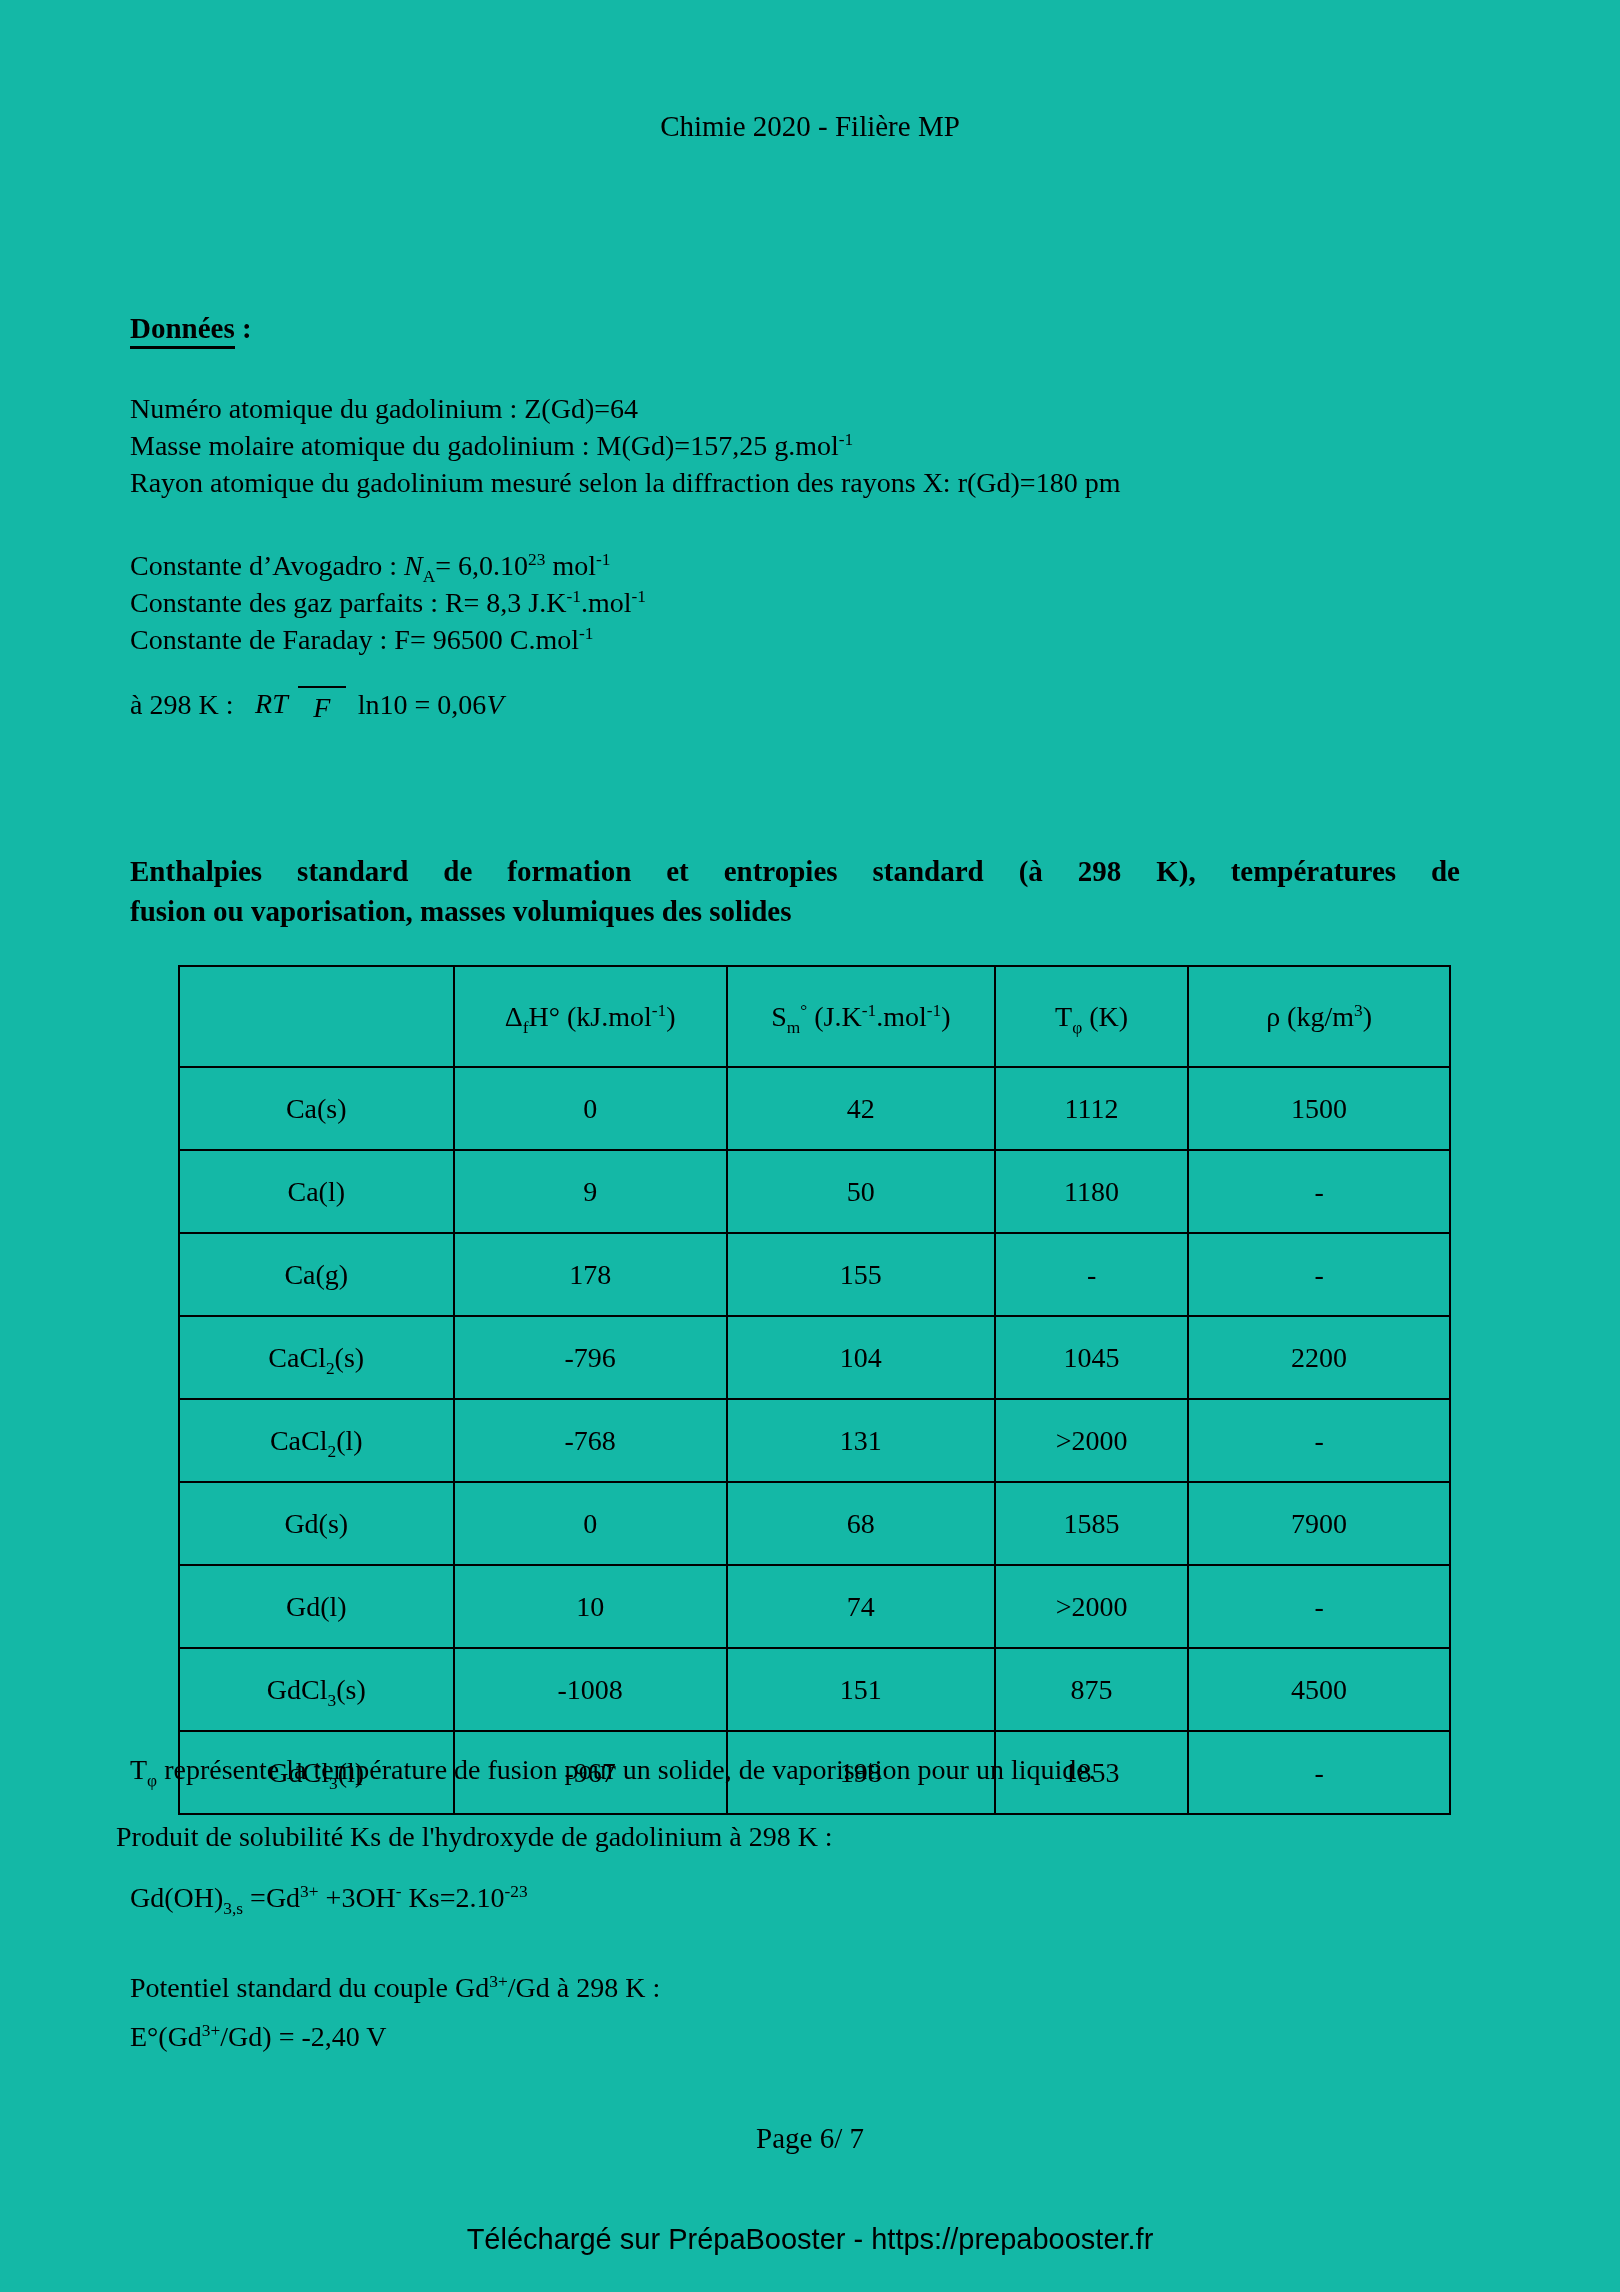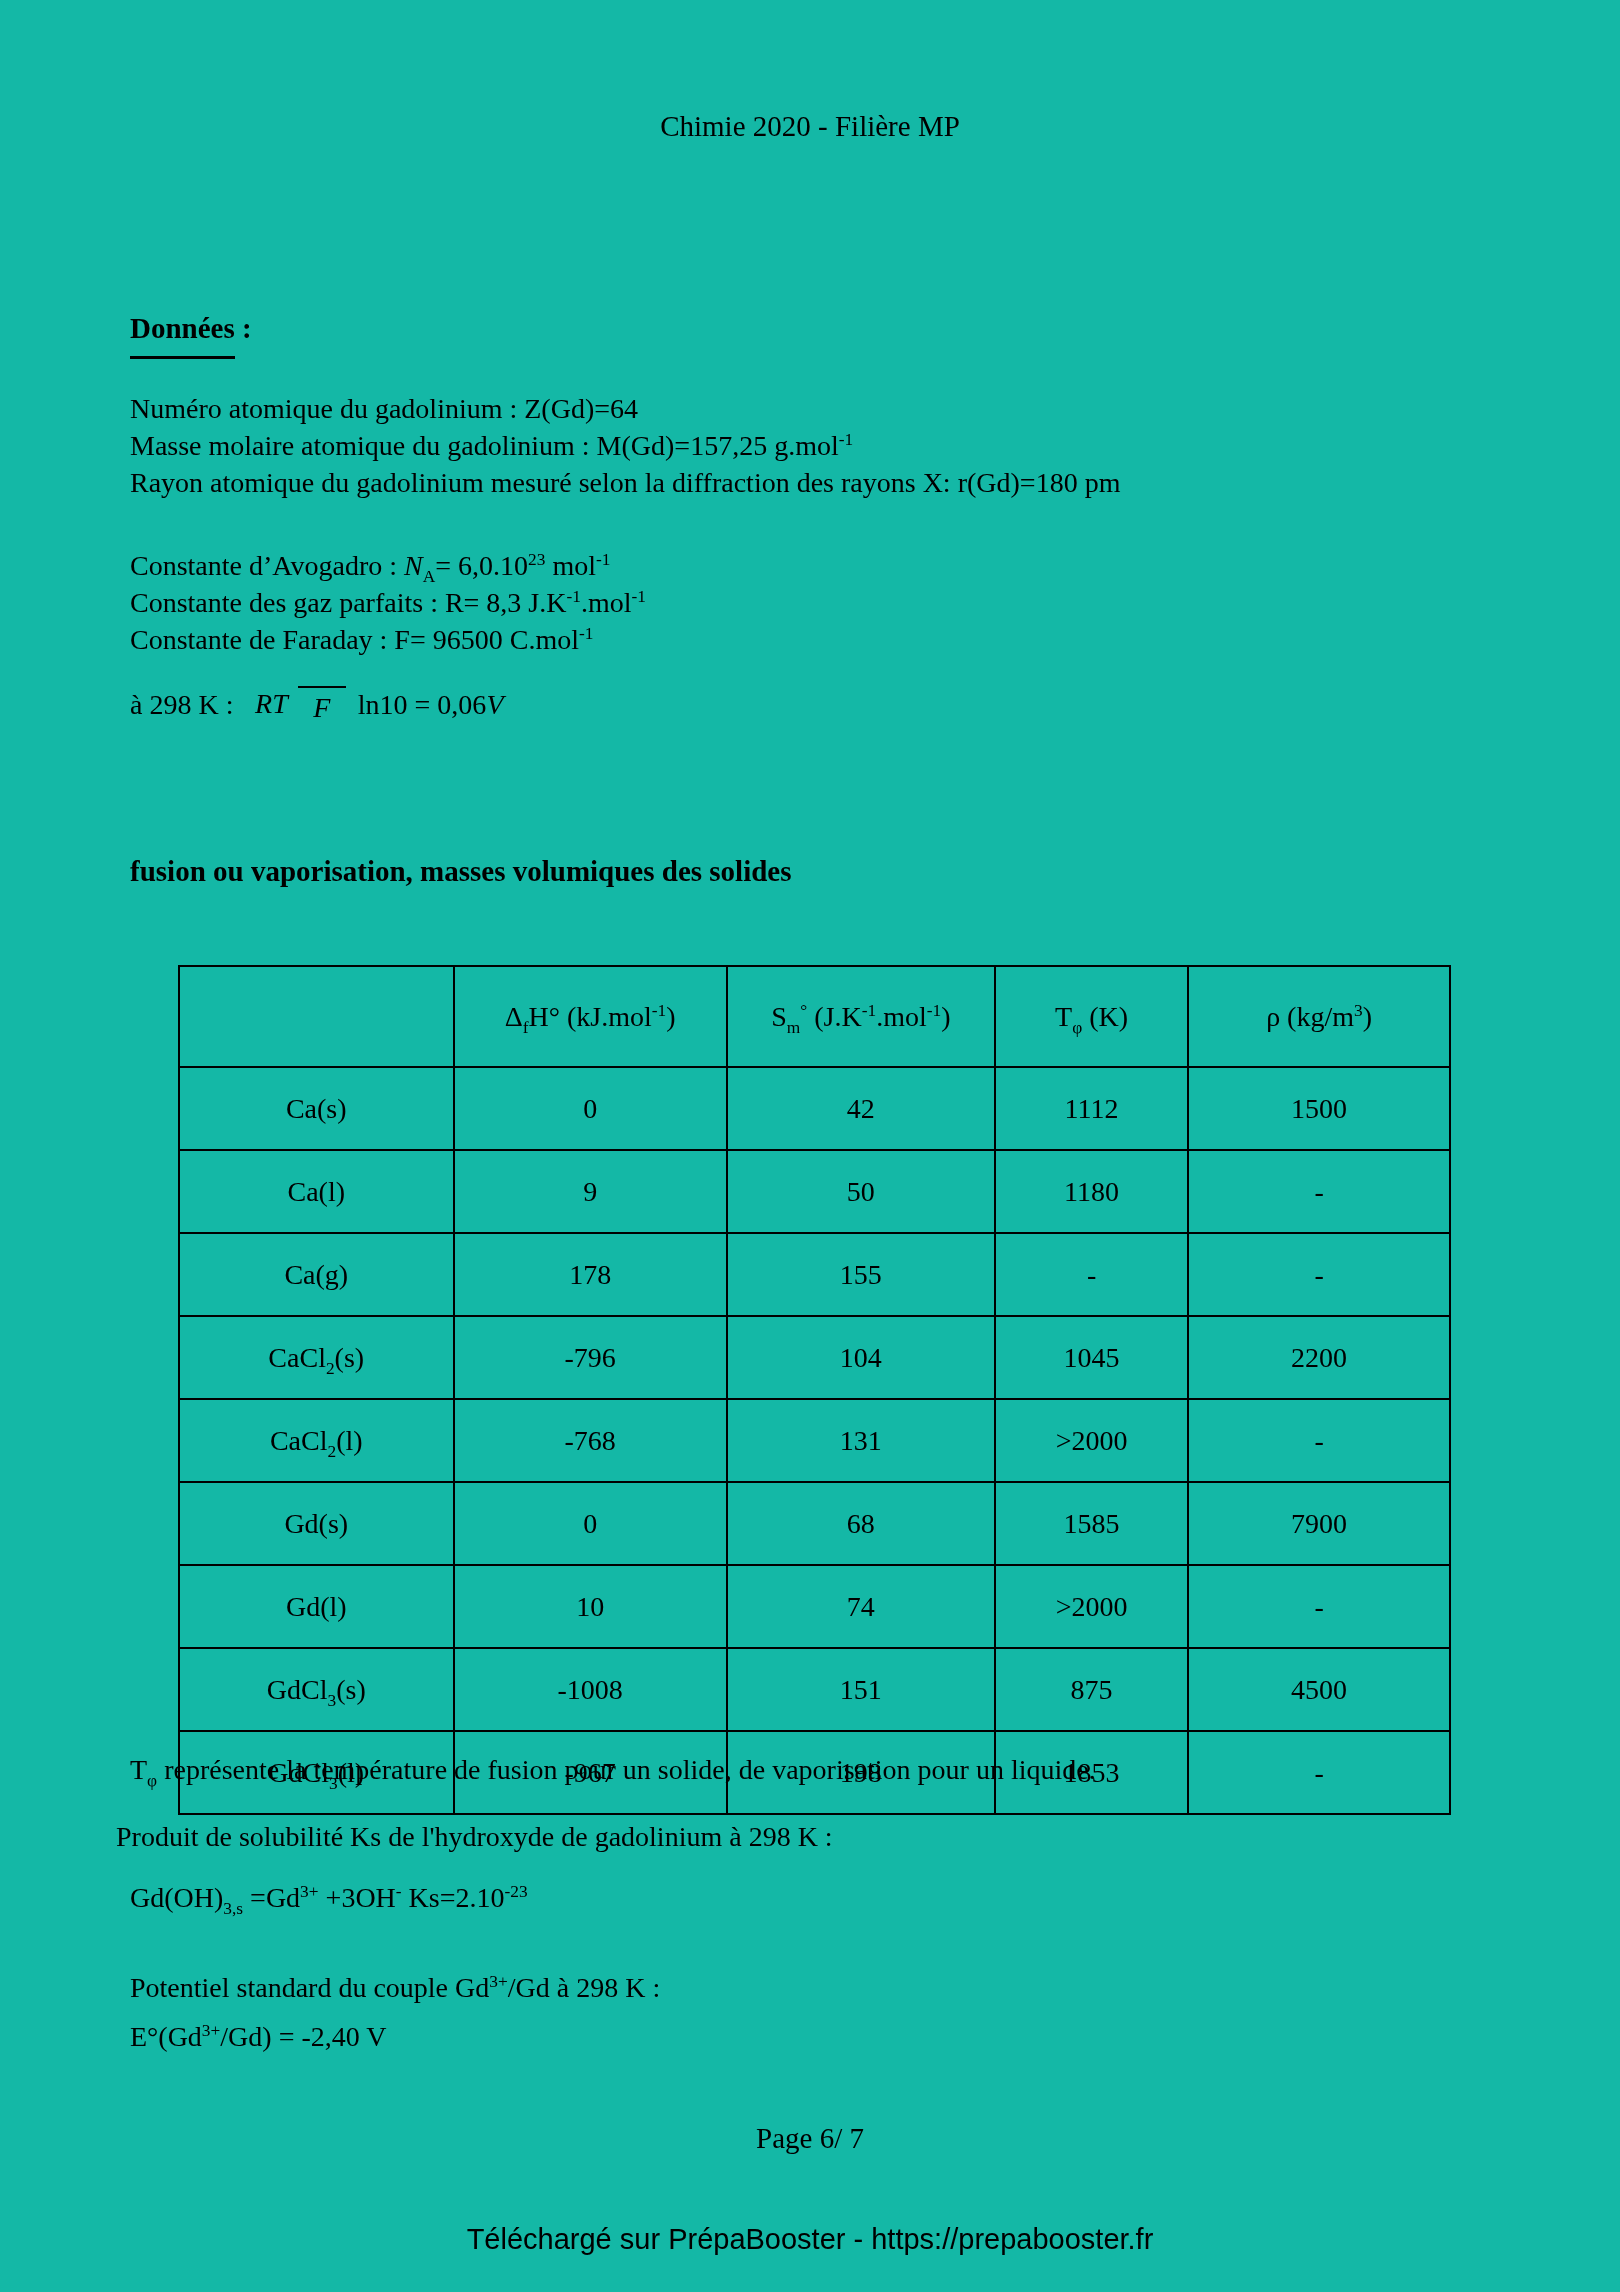--- a/index.html
+++ b/index.html
@@ -5,21 +5,21 @@
   html,body{margin:0;padding:0;background:#888;}
   .page{
     width:1620px;height:2293px;position:relative;margin:0 auto;
     background:#14b8a6;color:#000;
     font-family:"Liberation Serif", serif;font-size:28px;
   }
   .abs{position:absolute;}
   .centered{left:0;width:1620px;text-align:center;}
   .doc-title{top:110px;font-size:29px;}
   .donnees-head{top:312px;left:130px;font-weight:bold;font-size:29px;}
-  .donnees-head .uline{border-bottom:3.9px solid #000;padding-bottom:12px;}
+  .donnees-head .uline{border-bottom:3.9px solid #000;padding-bottom:2px;}
   .para{left:130px;width:1343px;line-height:37px;}
   .para1{top:390px;}
   .para2{top:547px;}
   sup,sub{font-size:0.62em;line-height:0;}
   .formula{top:686px;left:130px;display:flex;align-items:center;gap:11.8px;}
   .frac{display:inline-flex;align-items:flex-end;font-style:italic;}
   .frac .num{padding:0 9.8px 3.9px 9.8px;}
   .frac .den{border-top:2px solid #000;padding:3.9px 15.7px 0 15.7px;}
   .bold-heading{top:851px;left:130px;width:1330px;font-weight:bold;font-size:29px;line-height:40px;}
   .bold-heading .jline{text-align:justify;text-align-last:justify;}
@@ -67,20 +67,21 @@
   <div class="abs formula">
     <span>à 298 K :</span>
     <span class="frac">
       <span class="num">RT</span>
       <span class="den">F</span>
     </span>
     <span>ln10 = 0,06<i>V</i></span>
   </div>
 
   <div class="abs bold-heading">
+    <div class="jline">Enthalpies standard de formation et entropies standard (à 298 K), températures de</div>
     <div>fusion ou vaporisation, masses volumiques des solides</div>
   </div>
 
   <table class="abs thermo-table">
     <colgroup>
       <col style="width:21.6%">
         <col style="width:21.5%">
         <col style="width:21.1%">
       <col style="width:15.2%">
         <col style="width:20.6%">

